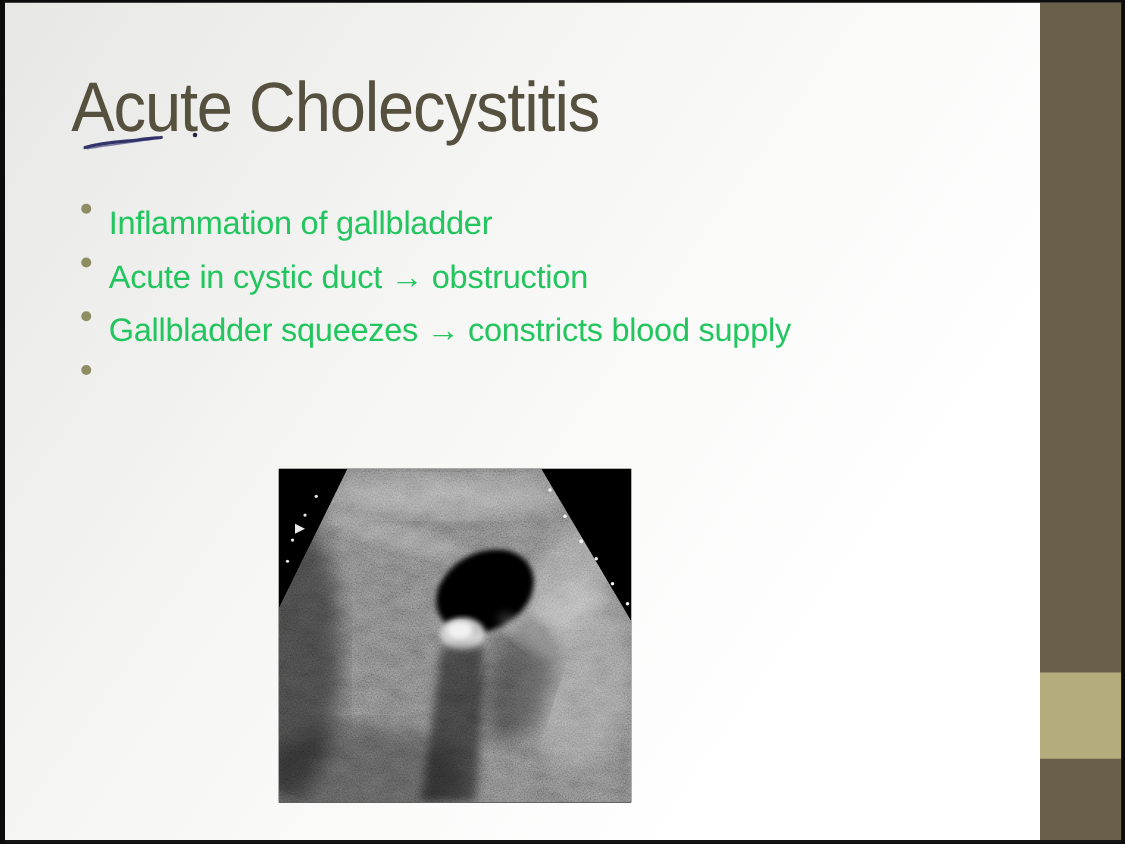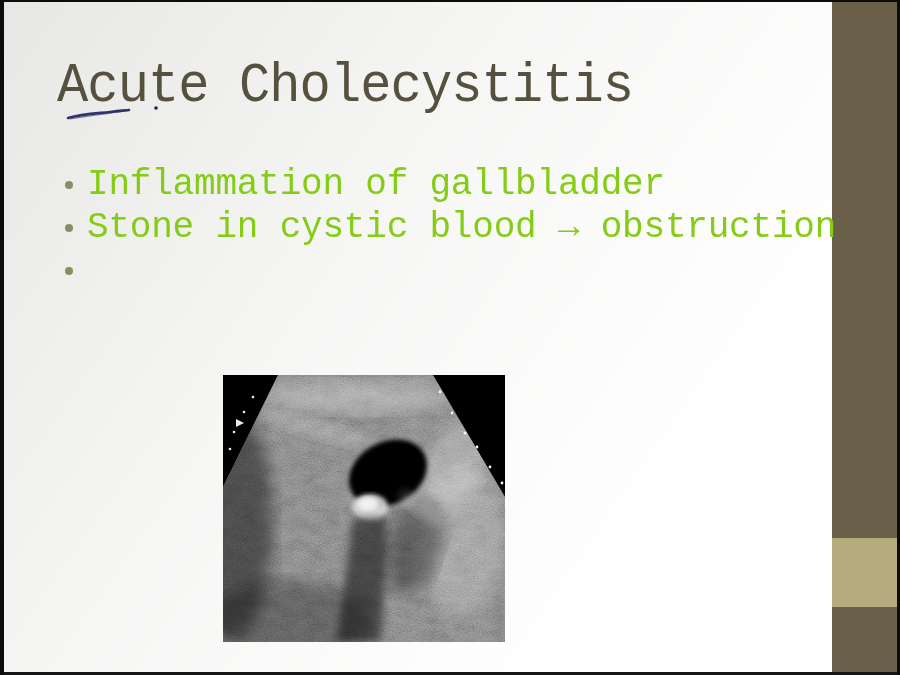--- a/index.html
+++ b/index.html
@@ -1,19 +1,19 @@
 <!DOCTYPE html>
 <html><head>
 <meta charset="utf-8">
 <style>
   html,body{margin:0;padding:0;background:#000;}
   #screen{
     position:relative;width:900px;height:675px;overflow:hidden;
     background:#0a0a0a;
-    font-family:Liberation Mono, monospace;
+    font-family:Liberation Sans, sans-serif;
   }
   
   .slide{
     position:absolute;left:4px;top:2px;width:893px;height:670px;
     background:linear-gradient(125deg,#e7e7e6 0%,#f6f6f5 38%,#ffffff 75%);
   }
   
   .edge{position:absolute;background:#0c0c0c;}
   .edge-left{left:0;top:0;width:4px;height:675px;}
   .edge-top{left:0;top:0;width:900px;height:2px;}
@@ -35,22 +35,22 @@
     color:#56503e;
     transform:scaleX(.93);transform-origin:left top;
     white-space:nowrap;
   }
   .ink-annotation{position:absolute;left:60px;top:102px;width:120px;height:24px;}
   
   .bullets{
     position:absolute;left:62px;top:163px;margin:0;padding:0;list-style:none;
   }
   .bullets li{
-    display:flex;align-items:center;height:43px;
-    font-size:36px;color:#84cc16;letter-spacing:-0.2px;
+    display:flex;height:43px;
+    font-size:26px;color:#22c55e;letter-spacing:-0.2px;
   }
   .bullet-dot{
     flex:0 0 auto;width:8px;height:8px;border-radius:50%;
     background:#8c8d62;margin:0 14px 0 3px;
   }
   
   .us-figure{
     position:absolute;left:223px;top:375px;width:282px;height:267px;
     background:#000;
   }
@@ -74,21 +74,25 @@
     <circle cx="96" cy="6" r="1.8" fill="#22223f"></circle>
   </svg>
 
   <ul class="bullets">
     <li>
       <span class="bullet-dot"></span>
       <span>Inflammation of gallbladder</span>
     </li>
     <li>
       <span class="bullet-dot"></span>
-      <span>Stone in cystic blood → obstruction</span>
+      <span>Acute in cystic duct → obstruction</span>
+    </li>
+    <li>
+      <span class="bullet-dot"></span>
+      <span>Gallbladder squeezes → constricts blood supply</span>
     </li>
     <li>
       <span class="bullet-dot"></span>
     </li>
   </ul>
 
   <div class="us-figure">
     <svg viewBox="0 0 282 267" preserveAspectRatio="none">
       <defs>
         <filter id="speck" x="0%" y="0%" width="100%" height="100%">

